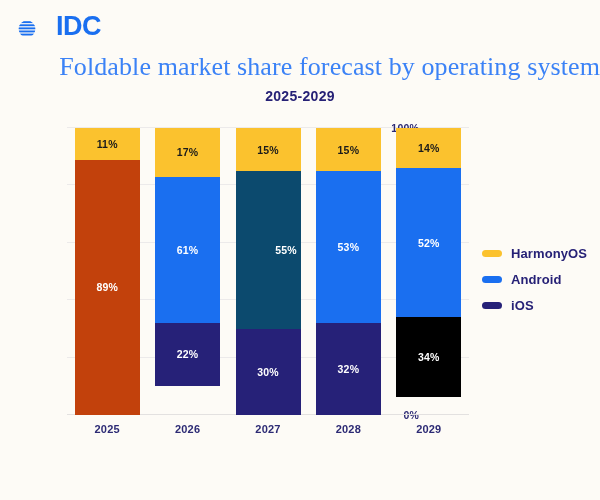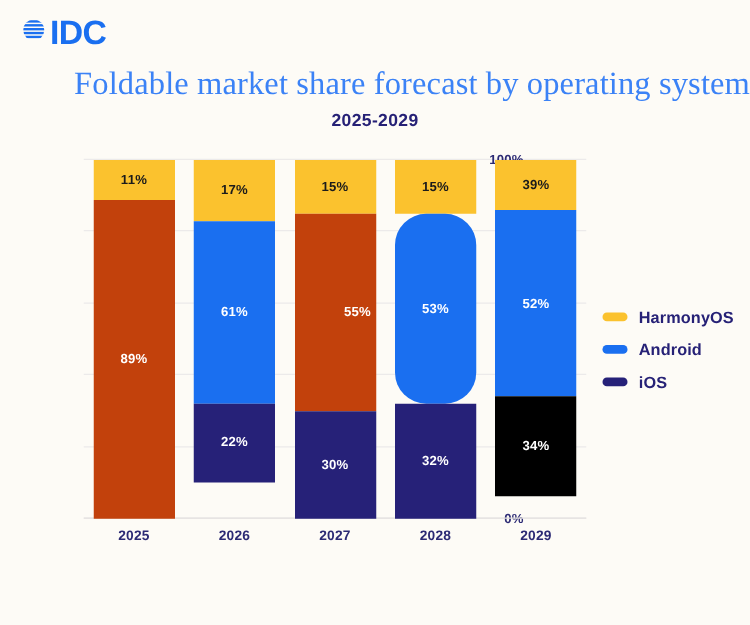--- a/index.html
+++ b/index.html
@@ -14,22 +14,22 @@
     overflow: hidden;
     position: relative;
   }
 
   
   #logo {
     position: absolute;
     left: 16px;
     top: 13px;
     display: flex;
-    align-items: flex-start;
-    gap: 2px;
+    align-items: flex-end;
+    gap: 18px;
   }
   #logo-mark { display: block; }
   #logo-word {
     font-family: "Liberation Sans", sans-serif;
     font-size: 27px;
     font-weight: 700;
     letter-spacing: -0.5px;
     color: #1a6ff0;
     line-height: 1;
   }
@@ -211,32 +211,32 @@
       </div>
       <div class="xtick" style="left: 0px; width: 80.4px;">2025</div>
       <div class="bar" style="left: 88.1px; width: 65px;">
         <div class="seg seg-harmonyos" style="height: 48.79px; background: rgb(251, 194, 46); color: rgb(27, 27, 27);">17%</div>
         <div class="seg seg-android" style="height: 146px; background: rgb(26, 111, 240); color: rgb(255, 255, 255);">61%</div>
         <div class="seg seg-ios" style="height: 63.14px; background: rgb(38, 33, 120); color: rgb(255, 255, 255);">22%</div>
       </div>
       <div class="xtick" style="left: 80.4px; width: 80.4px;">2026</div>
       <div class="bar" style="left: 168.5px; width: 65px;">
         <div class="seg seg-harmonyos" style="height: 43.05px; background: rgb(251, 194, 46); color: rgb(27, 27, 27);">15%</div>
-        <div class="seg seg-android" style="height: 157.85px; background: #c2410c; color: rgb(255, 255, 255); padding-left: 36px;">55%</div>
+        <div class="seg seg-android" style="height: 157.85px; background: #0c4a6e; color: rgb(255, 255, 255); padding-left: 36px;">55%</div>
         <div class="seg seg-ios" style="height: 86.1px; background: rgb(38, 33, 120); color: rgb(255, 255, 255);">30%</div>
       </div>
       <div class="xtick" style="left: 160.8px; width: 80.4px;">2027</div>
       <div class="bar" style="left: 248.9px; width: 65px;">
         <div class="seg seg-harmonyos" style="height: 43.05px; background: rgb(251, 194, 46); color: rgb(27, 27, 27);">15%</div>
-        <div class="seg seg-android" style="height: 152.11px; background: rgb(26, 111, 240); color: rgb(255, 255, 255); border-radius: 25px;">53%</div>
+        <div class="seg seg-android" style="height: 152.11px; background: rgb(26, 111, 240); color: rgb(255, 255, 255);">53%</div>
         <div class="seg seg-ios" style="height: 91.84px; background: rgb(38, 33, 120); color: rgb(255, 255, 255);">32%</div>
       </div>
       <div class="xtick" style="left: 241.2px; width: 80.4px;">2028</div>
       <div class="bar" style="left: 329.3px; width: 65px;">
-        <div class="seg seg-harmonyos" style="height: 40.18px; background: rgb(251, 194, 46); color: rgb(27, 27, 27);">39%</div>
+        <div class="seg seg-harmonyos" style="height: 40.18px; background: rgb(251, 194, 46); color: rgb(27, 27, 27);">14%</div>
         <div class="seg seg-android" style="height: 149.24px; background: rgb(26, 111, 240); color: rgb(255, 255, 255);">52%</div>
         <div class="seg seg-ios" style="height: 80px; background: #000000; color: rgb(255, 255, 255);">34%</div>
       </div>
       <div class="xtick" style="left: 321.6px; width: 80.4px;">2029</div>
     </div>
 </div>
 
 <div id="legend">
     <div class="legend-row">
       <span class="legend-swatch" style="background: rgb(251, 194, 46);"></span>

